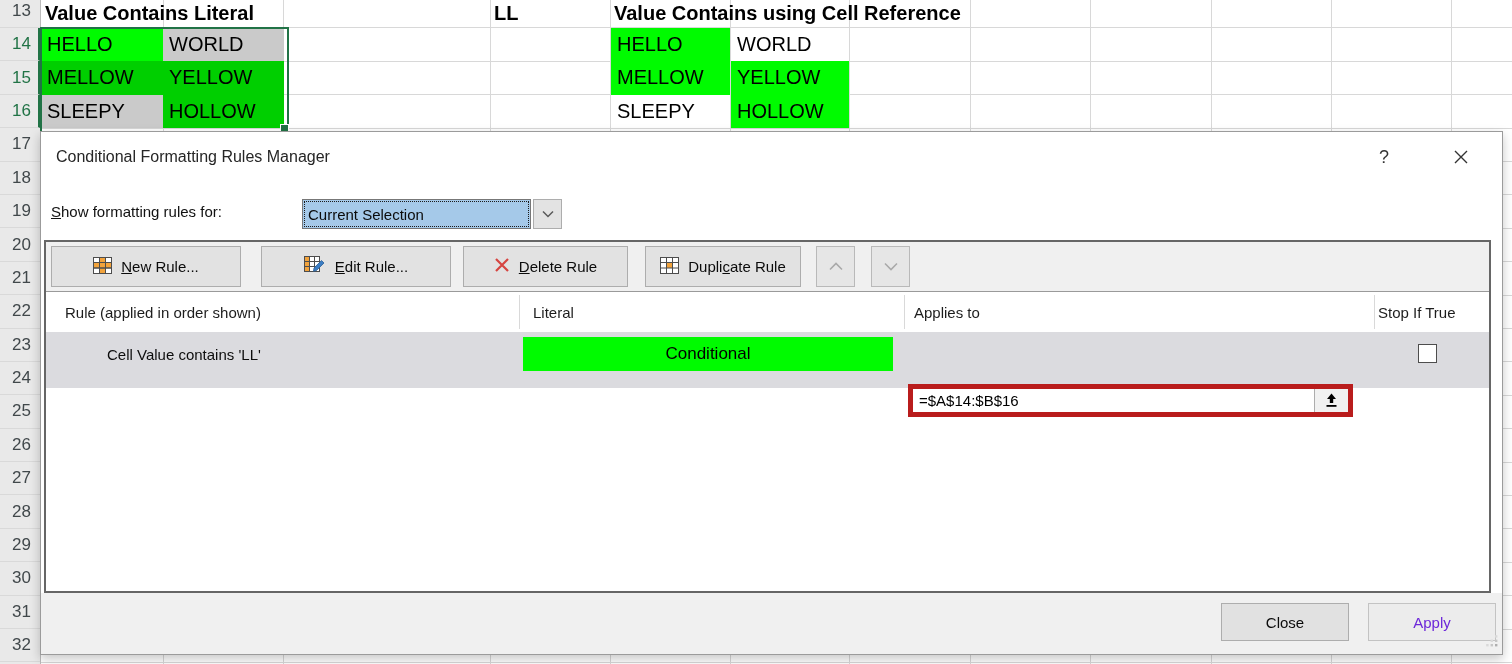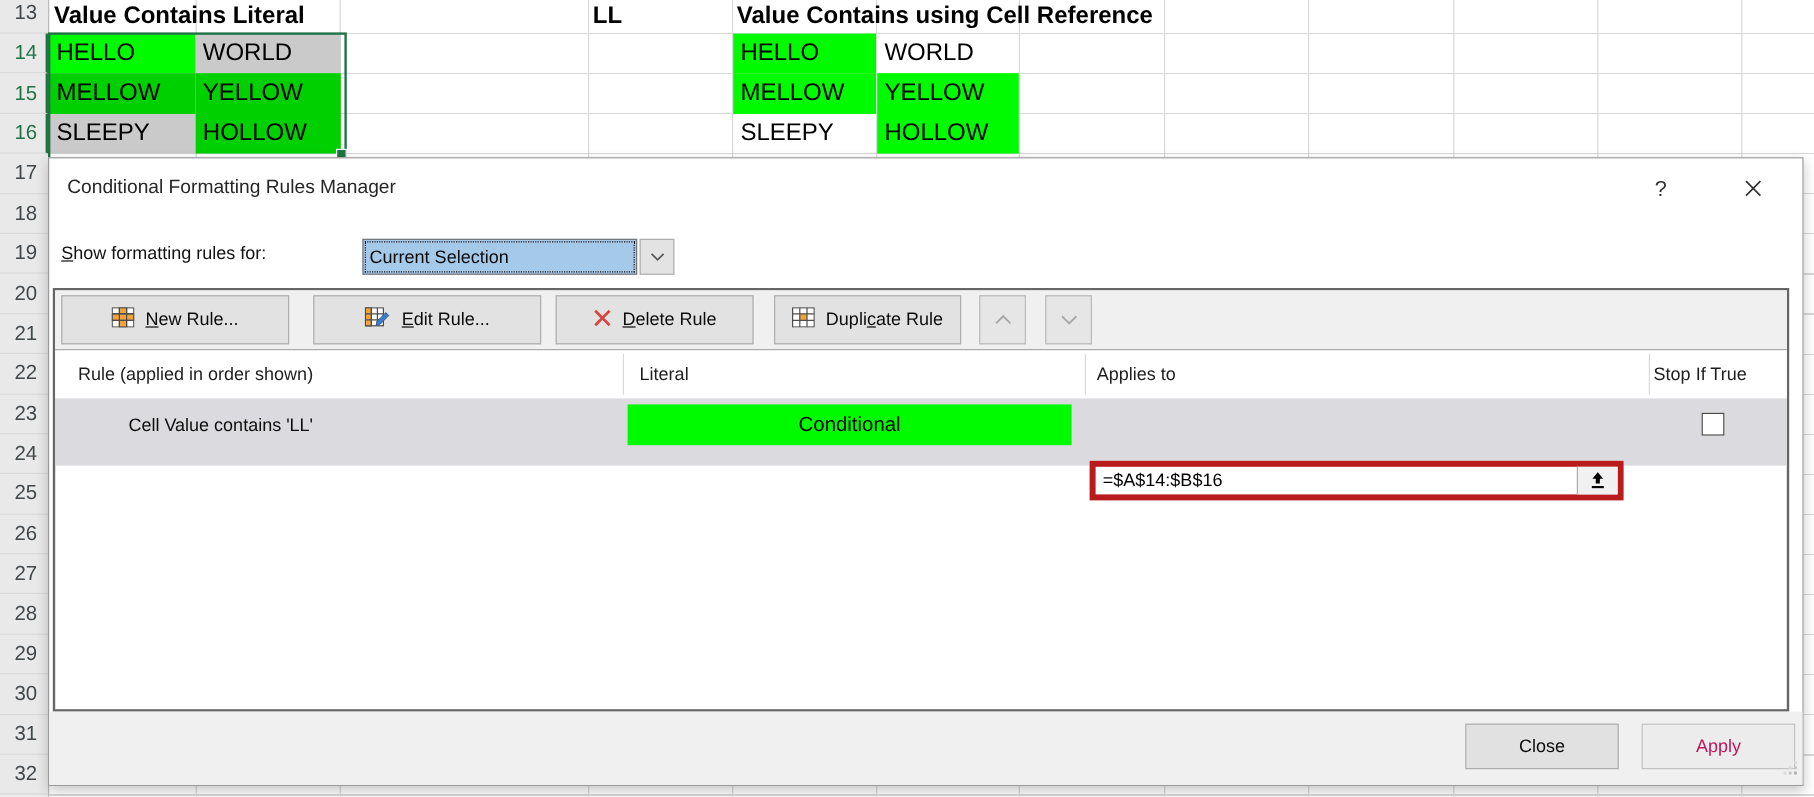--- a/index.html
+++ b/index.html
@@ -101,21 +101,21 @@
   .stopchk{position:absolute;left:1372px;top:12px;width:19px;height:19px;
     border:1px solid #4d4d4d;background:#fff;box-sizing:border-box;}
   .footer{position:absolute;left:0;right:0;top:461px;bottom:0;background:#F0F0F0;}
   .fbtn{
     position:absolute;top:10px;width:128px;height:38px;box-sizing:border-box;
     display:flex;align-items:center;justify-content:center;font-size:15px;
     background:#E1E1E1;border:1px solid #ADADAD;color:#0b0b0b;
   }
   .fbtn.ok{left:1033px;border:2px solid #0067C0;}
   .fbtn.close{left:1180px;}
-  .fbtn.apply{left:1327px;background:#ECECEC;border:1px solid #C3C3C3;color:#be185d;}
+  .fbtn.apply{left:1327px;background:#ECECEC;border:1px solid #C3C3C3;color:#6d28d9;}
   .grip{position:absolute;right:3px;bottom:3px;}
 </style>
 </head>
 <body>
 
 <div class="sheet">
   <div class="hgrid"></div>
 
   <div class="vline" style="left:163px"></div>
   <div class="vline" style="left:283px"></div>

